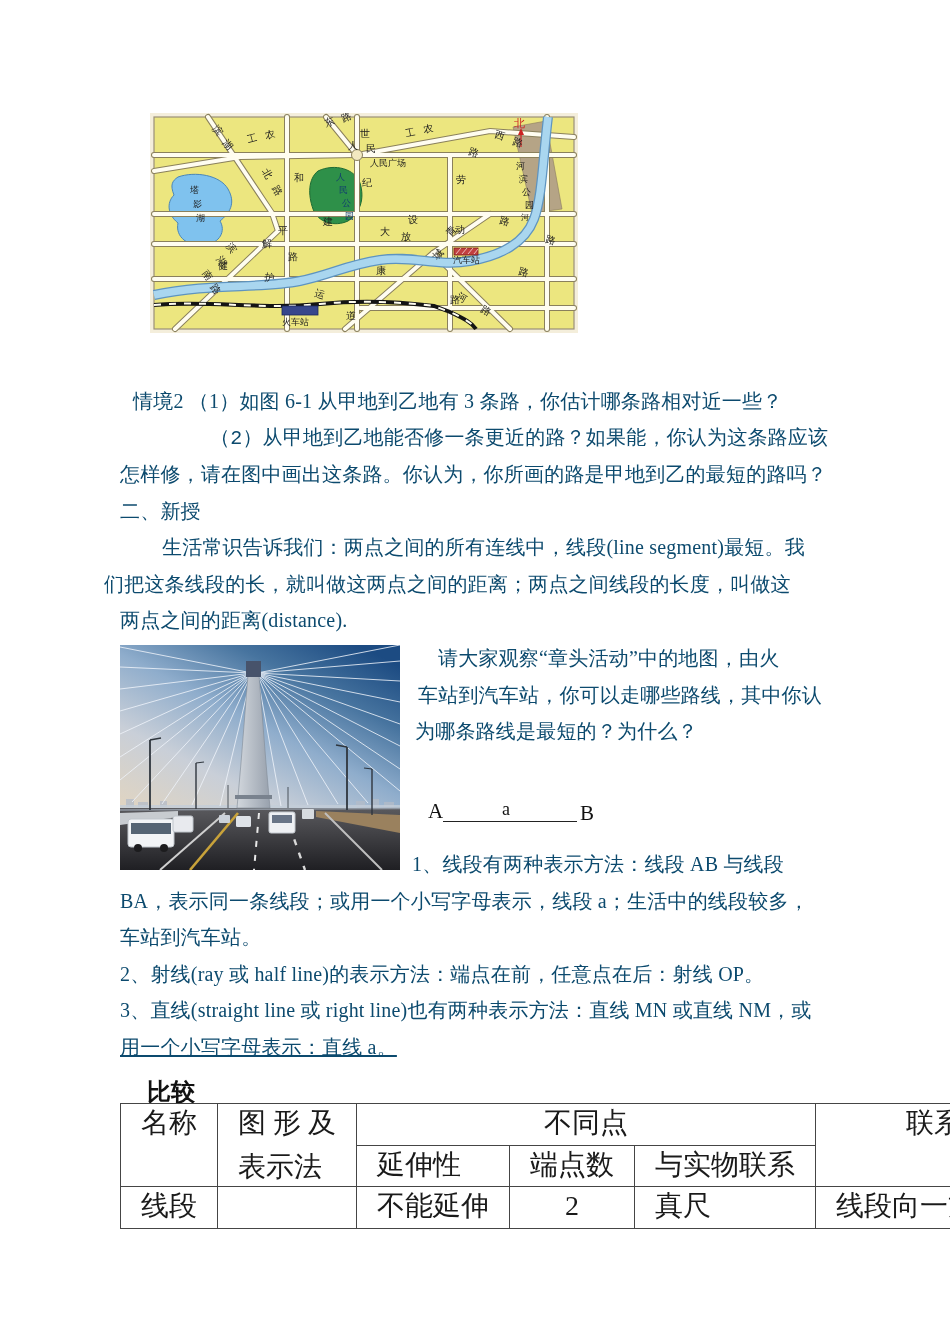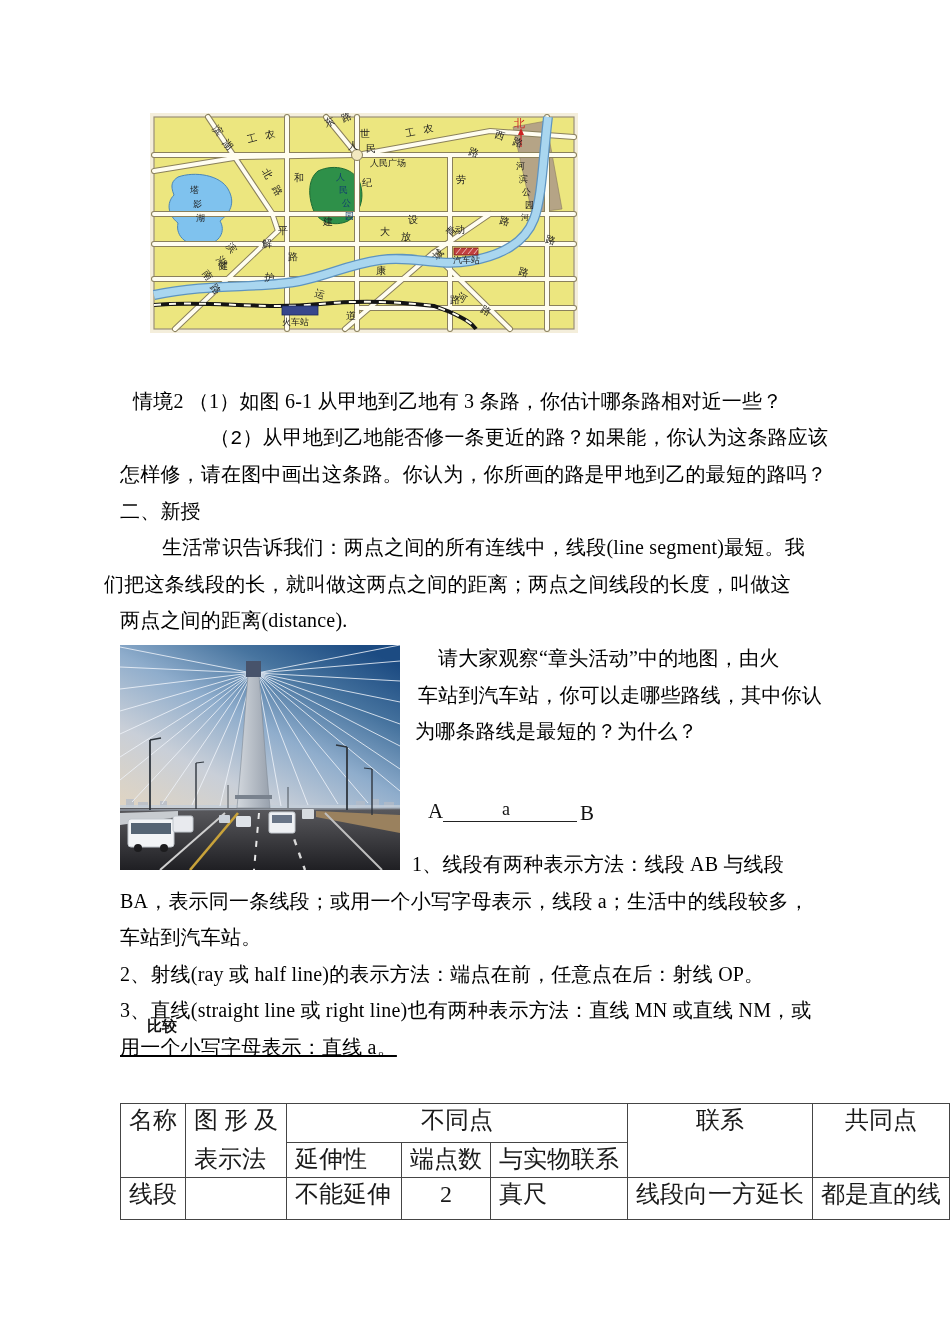--- a/index.html
+++ b/index.html
@@ -3,38 +3,38 @@
 <meta charset="utf-8">
 <style>
   html,body{margin:0;padding:0;}
   body{
     width:950px;height:1344px;position:relative;background:#ffffff;
     font-family:"Liberation Serif","DejaVu Serif",serif;color:#1a1a1a;
     overflow:hidden;
   }
   .tline{
     position:absolute;font-size:20px;line-height:27px;white-space:nowrap;
-    letter-spacing:0.2px;color:#000000;
+    letter-spacing:0.2px;color:#0c4a6e;
   }
   #compare-heading{
-    position:absolute;left:147px;top:1017px;
+    position:absolute;left:147px;top:1076px;
     font-family:"Liberation Sans","DejaVu Sans",sans-serif;
-    font-weight:700;font-size:15px;color:#111;
+    font-weight:700;font-size:24px;color:#111;
   }
   #map-figure{position:absolute;left:150px;top:113px;width:428px;height:220px;}
   #bridge-photo{position:absolute;left:120px;top:645px;width:280px;height:225px;}
   #segment-diagram{position:absolute;left:0;top:0;}
   .seg-label{position:absolute;font-size:21px;color:#111;}
   .seg-label.small{font-size:18px;}
   #seg-line{position:absolute;left:443px;top:821px;width:134px;height:0;border-top:1.6px solid #222;}
   #comparison-table{position:absolute;left:120px;top:1103px;}
   table.cmp{border-collapse:collapse;table-layout:fixed;}
   table.cmp td{
-    border:1.5px solid #454545;font-size:24px;line-height:1.22;
-    padding:2px 8px;vertical-align:top;overflow:hidden;white-space:nowrap;
+    border:1.5px solid #454545;font-size:28px;line-height:1.22;
+    padding:2px 20px;vertical-align:top;overflow:hidden;white-space:nowrap;
   }
   td.ctr{text-align:center;}
   svg text{font-family:"Liberation Sans","DejaVu Sans",sans-serif;}
 </style>
 </head>
 <body>
 
 <div id="map-figure">
   <svg width="428" height="220" viewBox="0 0 428 220">
     <rect x="0" y="0" width="428" height="220" fill="#f4eedb"></rect>

